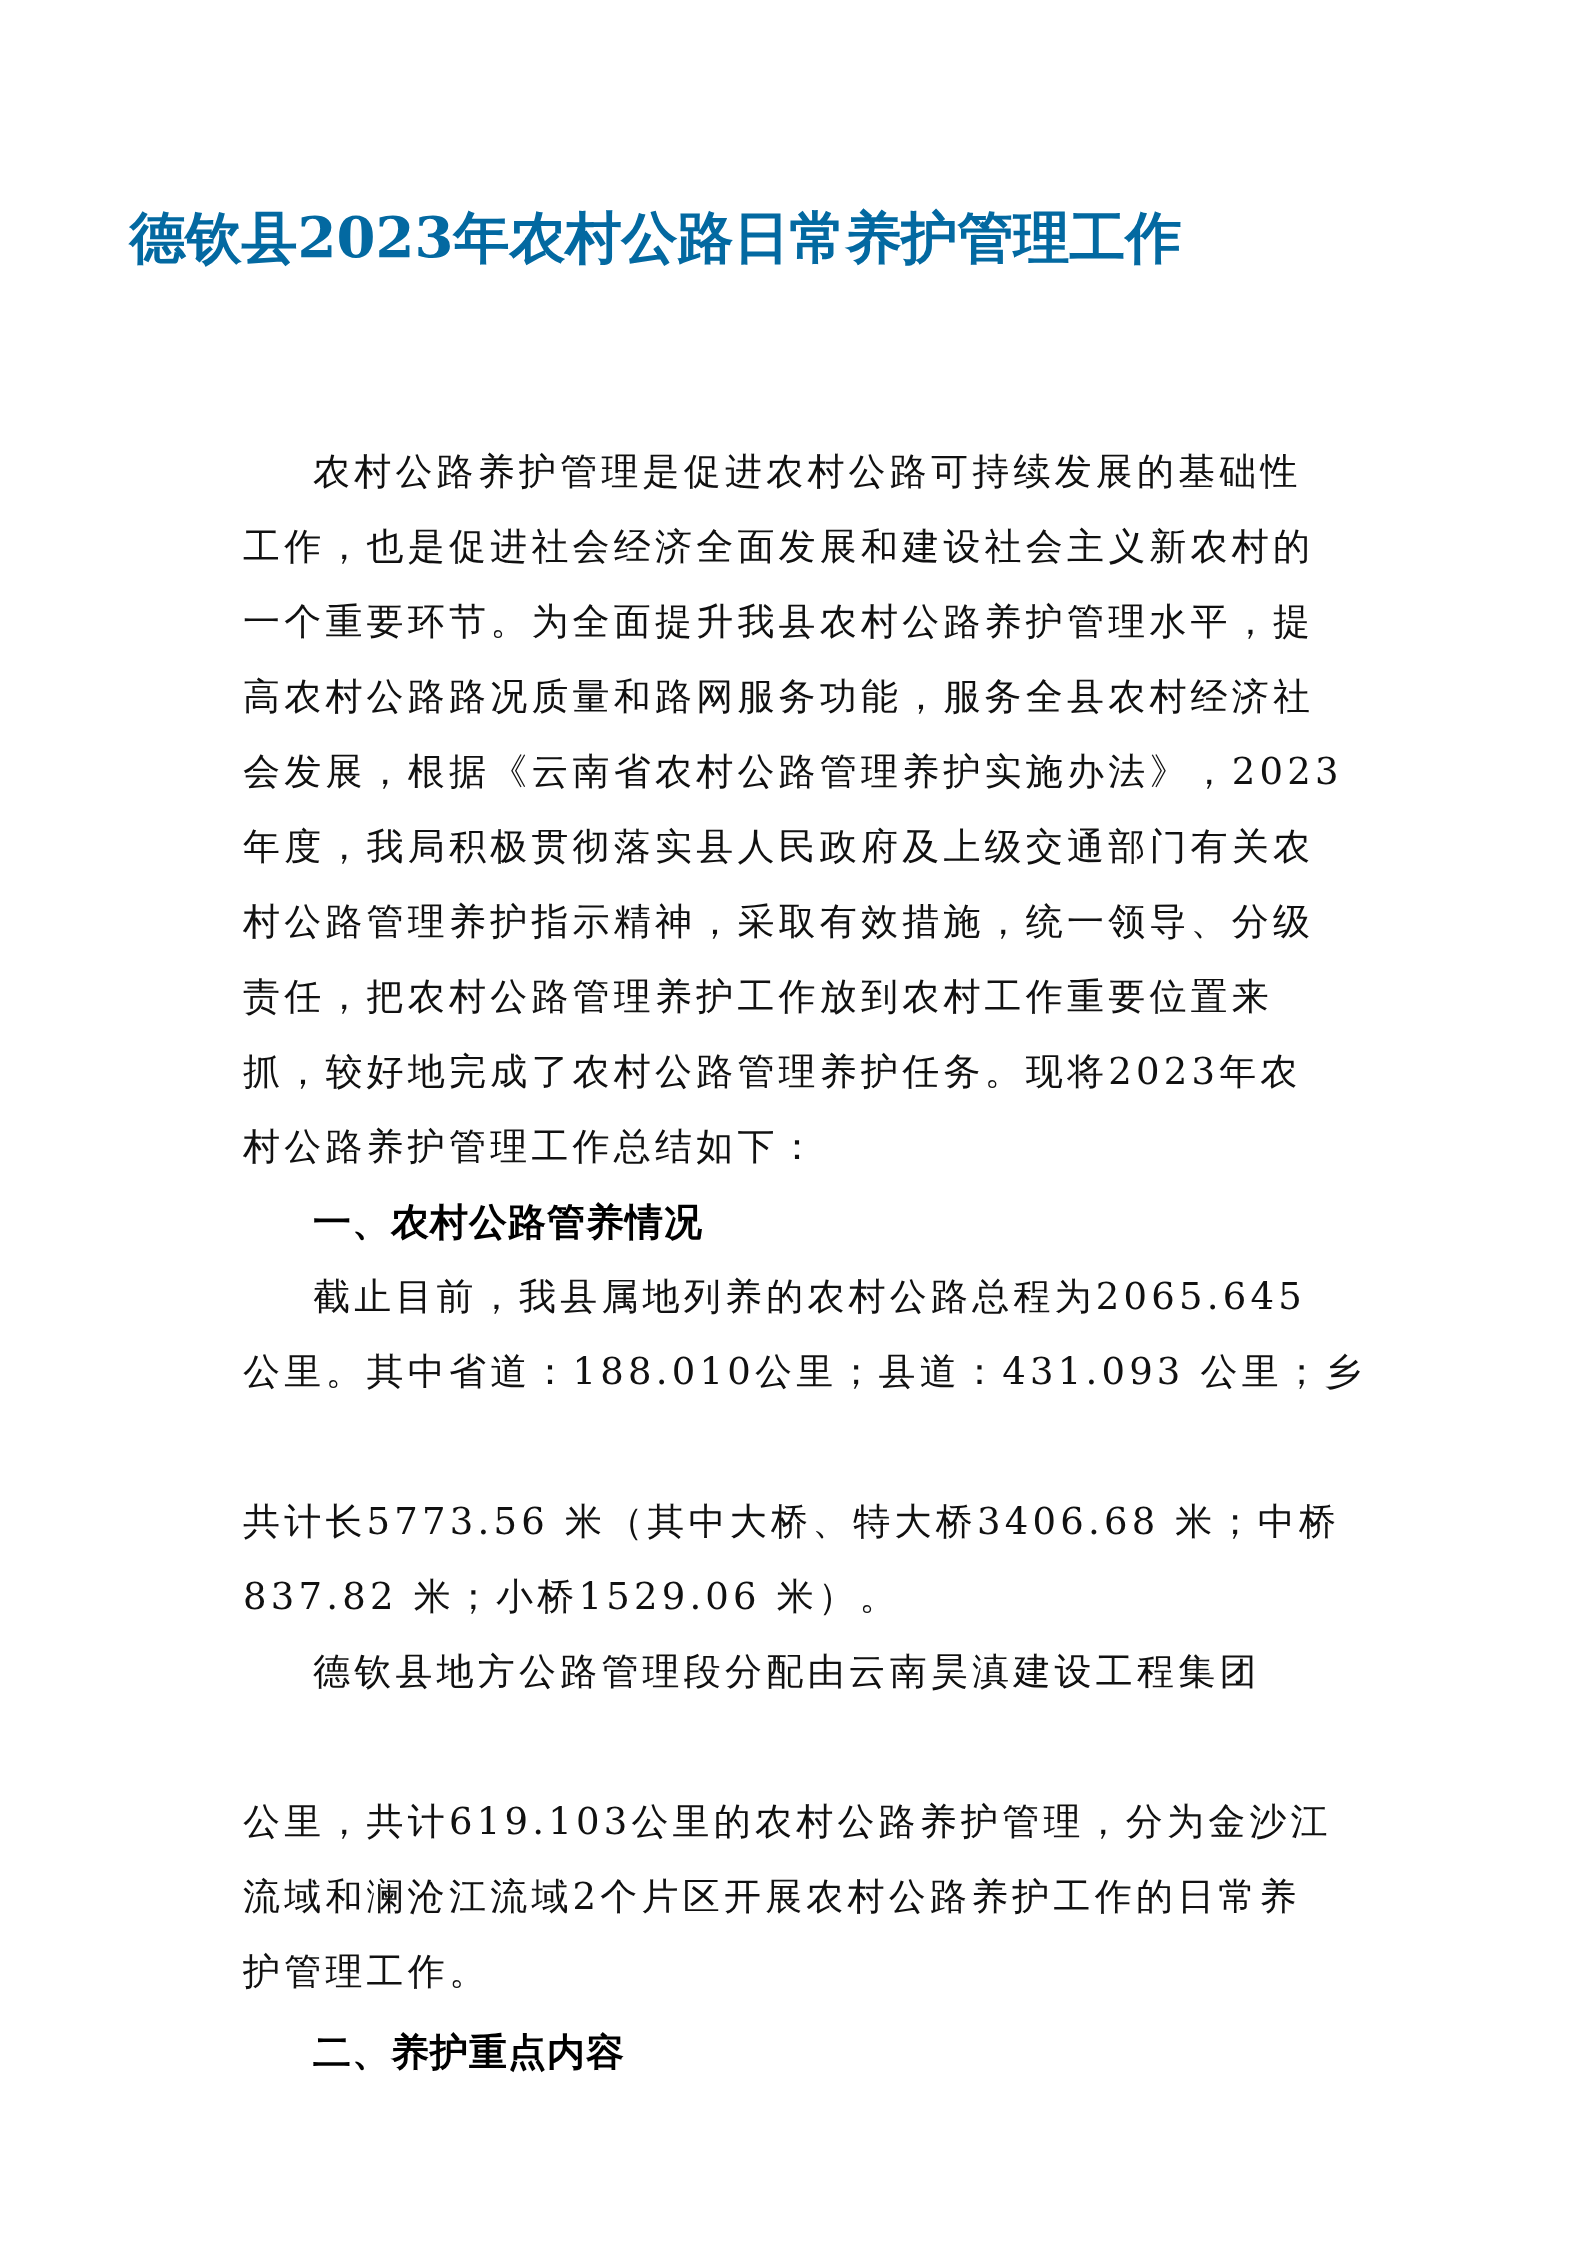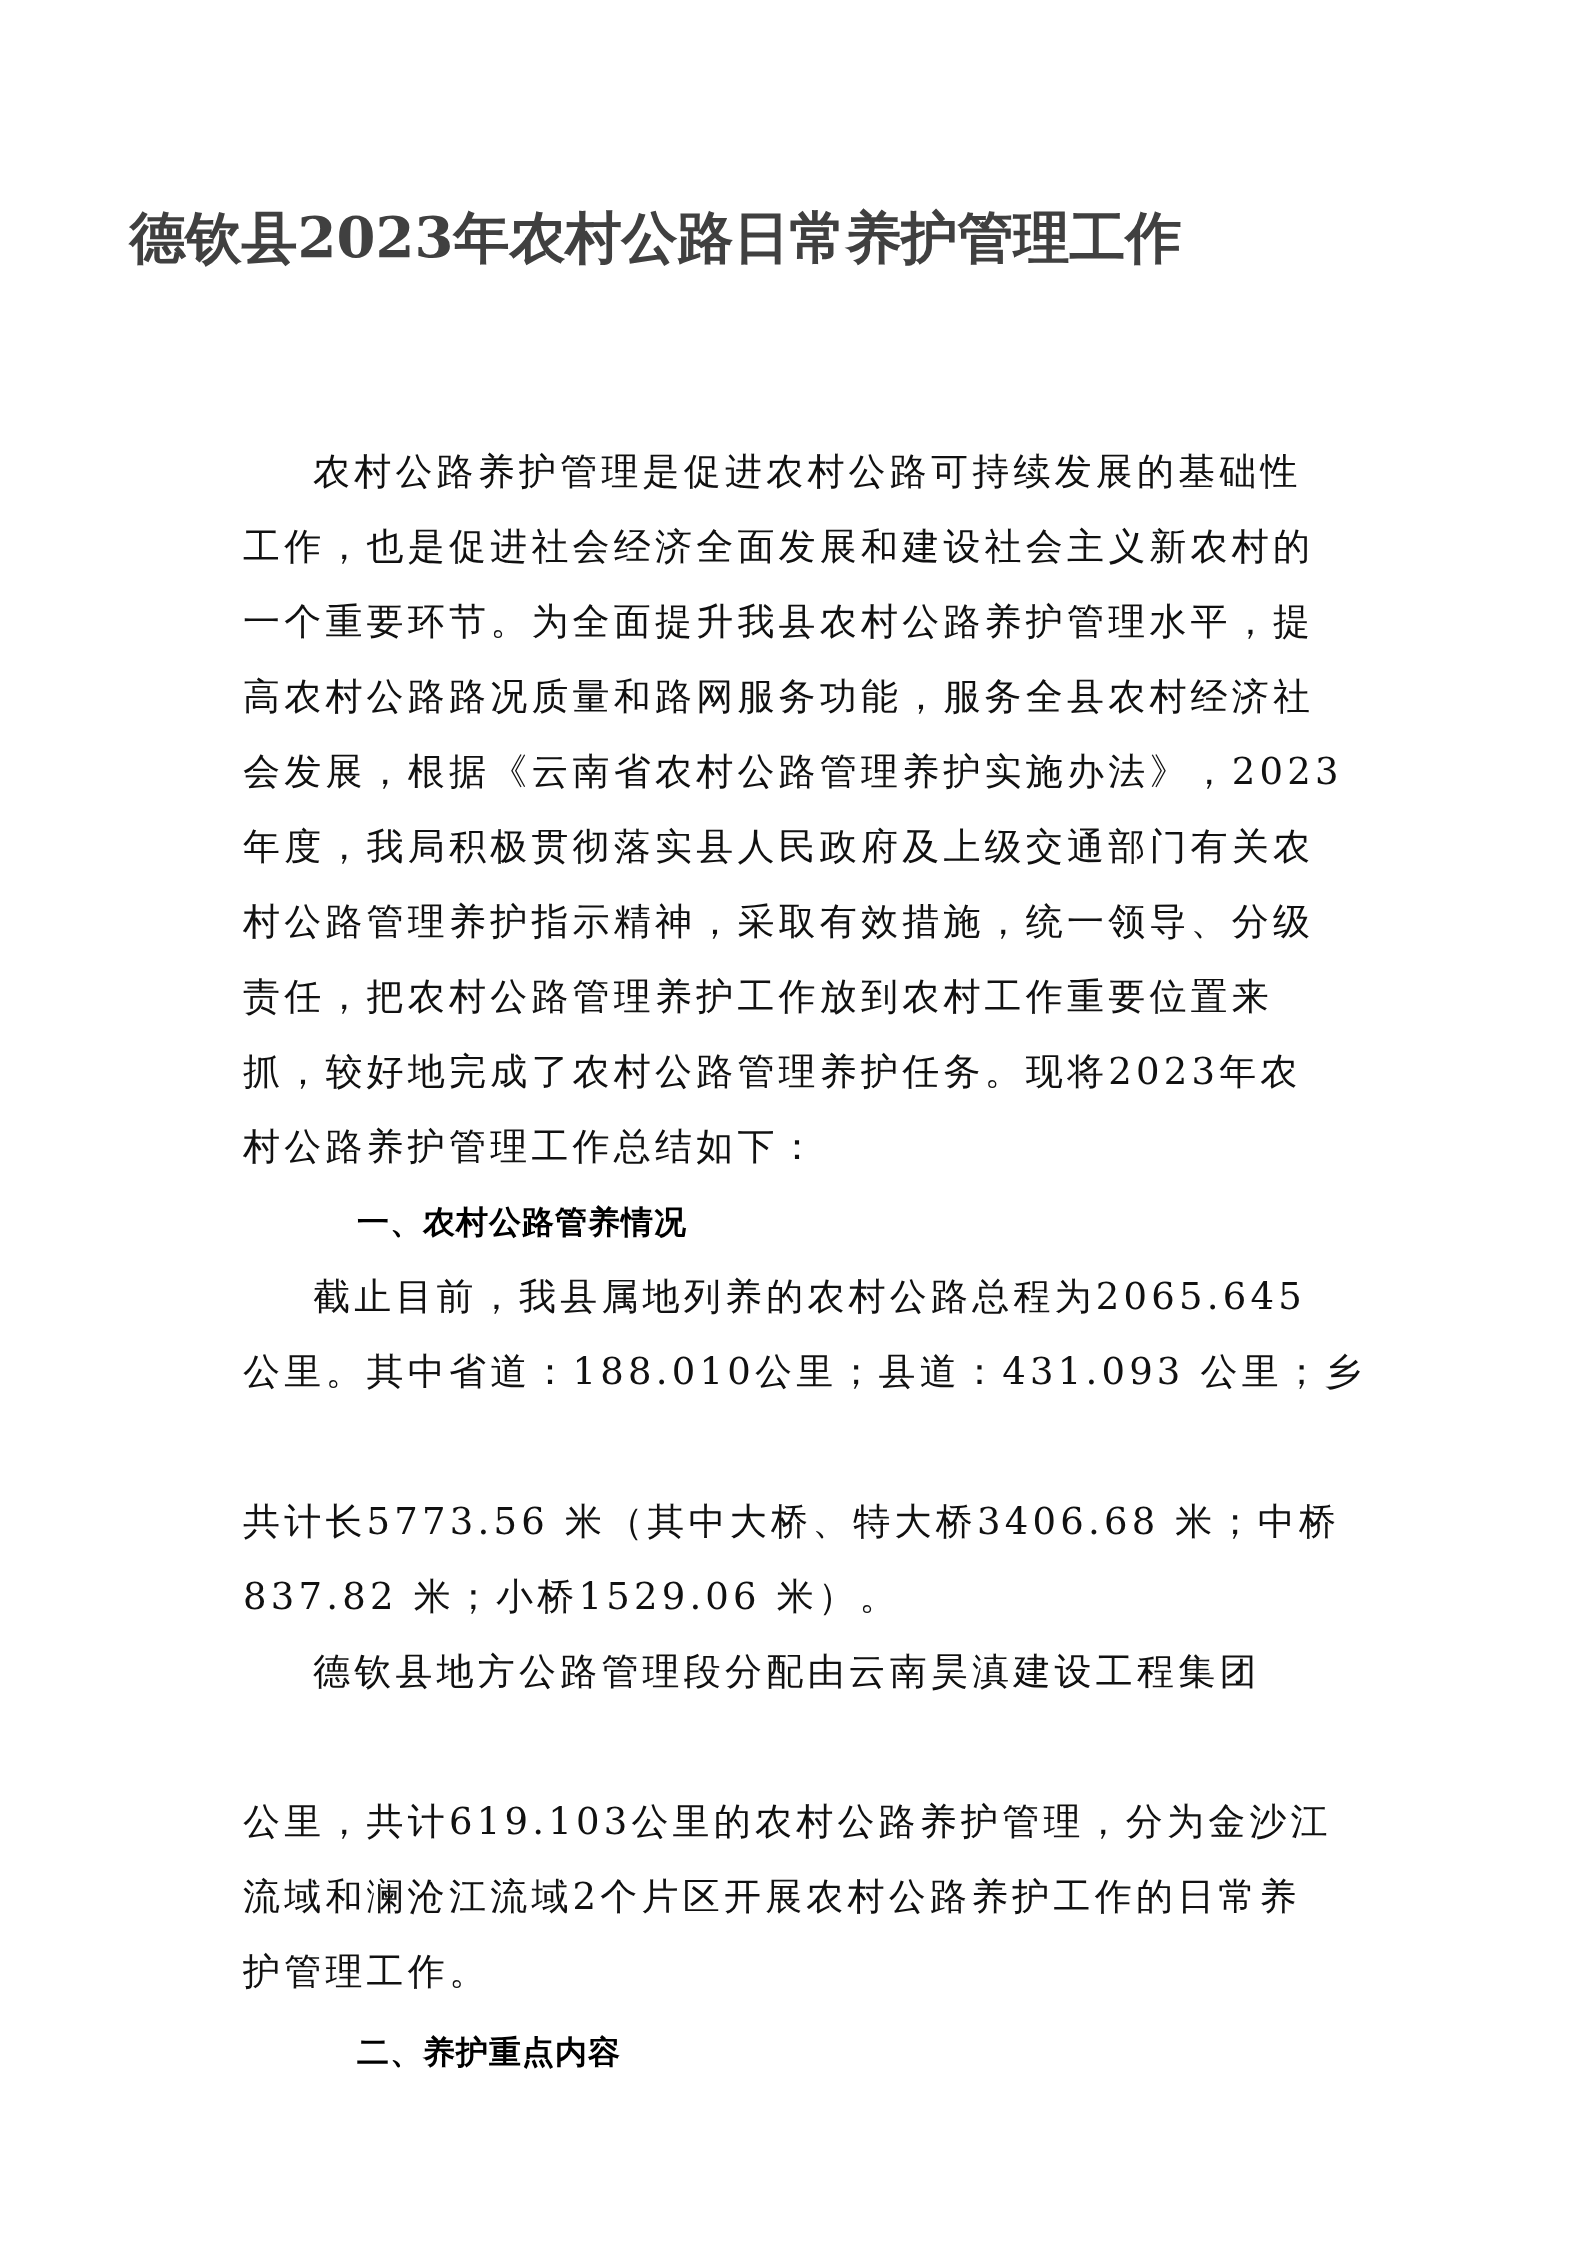--- a/index.html
+++ b/index.html
@@ -25,44 +25,43 @@
     .title {
       position: absolute;
       left: 0;
       width: 1311px;
       text-align: center;
       font-family: "DejaVu Serif", "Liberation Serif", serif;
       font-weight: bold;
       font-size: 56px;
       line-height: 90px;
       letter-spacing: 0px;
-      color: #404040;
+      color: #0369a1;
     }
     .title-l1 { top: 192px; }
     .title-l2 { top: 278px; }
 
     .line {
       position: absolute;
       left: 243px;
       width: 1120px;
       white-space: nowrap;
       font-family: "DejaVu Serif", "Liberation Serif", serif;
       font-size: 37px;
       line-height: 60px;
       letter-spacing: 4.2px;
       color: #111;
     }
     .indent { left: 313px; }
     .heading {
       font-family: "DejaVu Sans", "Liberation Sans", sans-serif;
       font-weight: bold;
-      font-size: 32px;
+      font-size: 38px;
       letter-spacing: 1px;
       color: #000;
-      margin-left: 44px;
     }
   </style>
 </head>
 <body>
 
 <div class="page">
 
   <div class="title title-l1">德钦县2023年农村公路日常养护管理工作</div>
 
   <div class="line indent" style="top:442px">农村公路养护管理是促进农村公路可持续发展的基础性</div>

